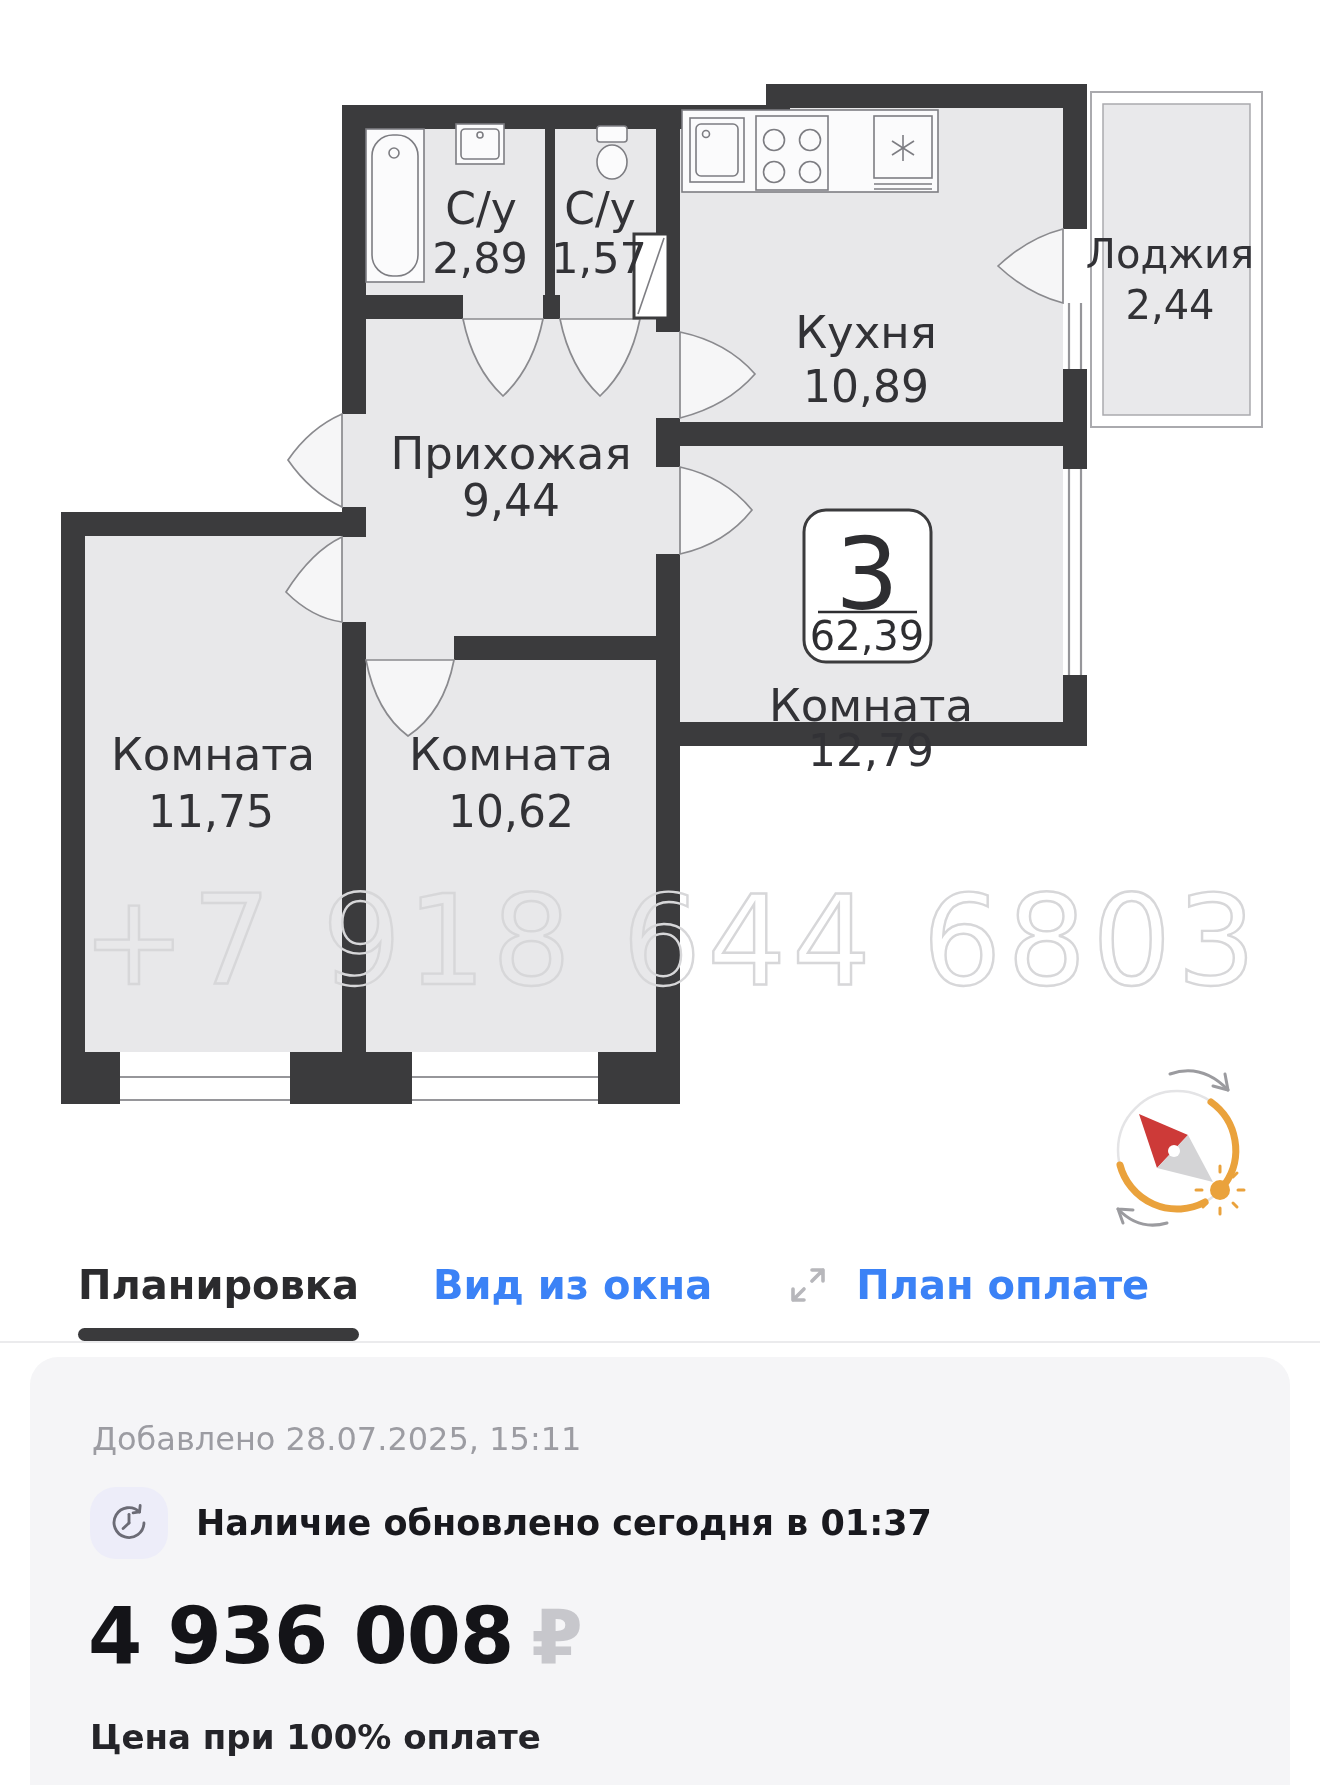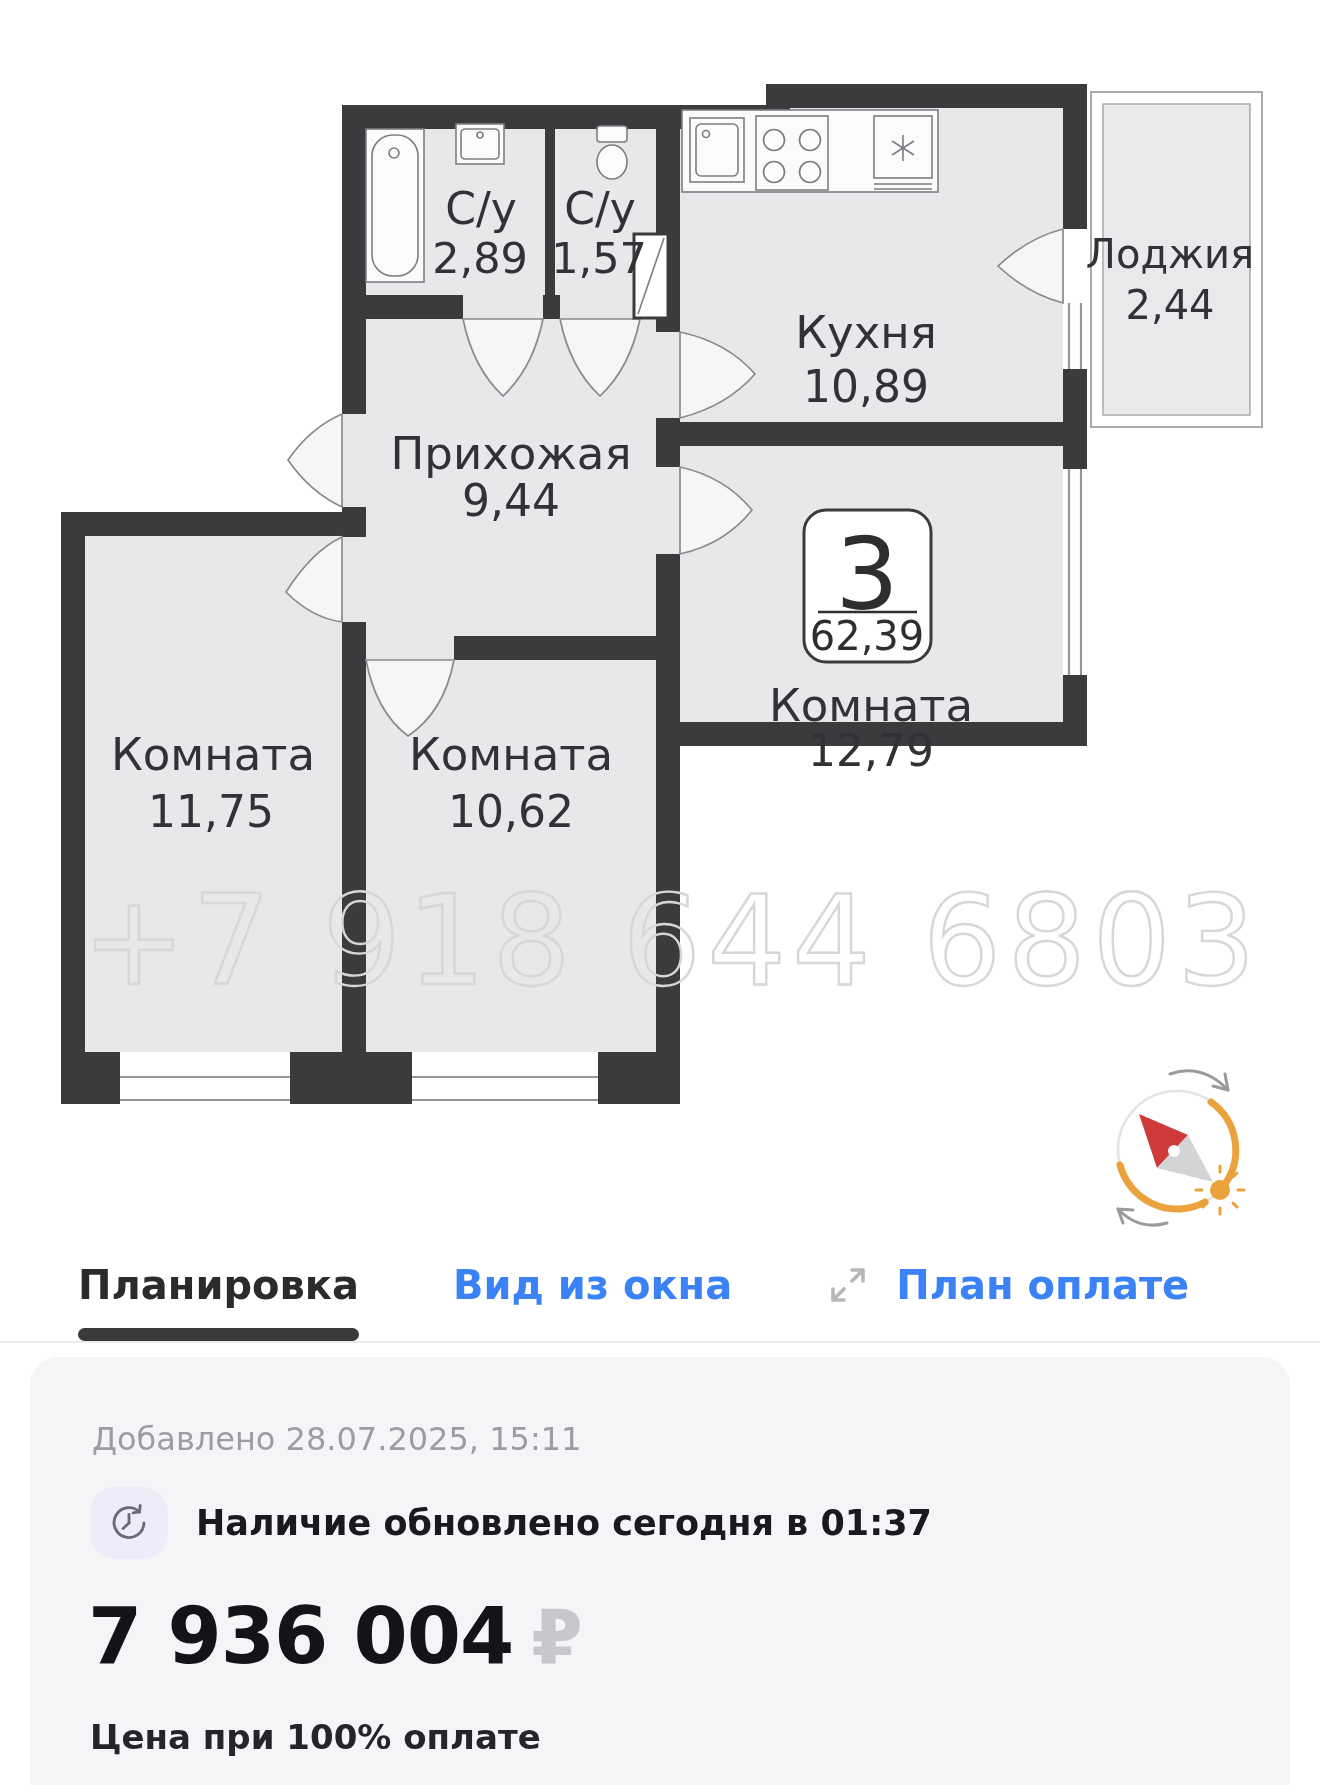--- a/index.html
+++ b/index.html
@@ -2,21 +2,21 @@
 <html><head>
 <meta charset="utf-8">
 <style>
   html,body{margin:0;padding:0;background:#fff;}
   .page{position:relative;width:1320px;height:1785px;background:#ffffff;overflow:hidden;
         font-family:"DejaVu Sans","Liberation Sans",sans-serif;}
   .plan-wrap{position:absolute;left:0;top:0;width:1216px;height:1240px;margin-top:22px;}
   .plan-wrap svg{display:block;}
 
   
-  .tabs{position:absolute;left:78px;top:1262px;display:flex;align-items:flex-start;gap:94px;}
+  .tabs{position:absolute;left:78px;top:1262px;display:flex;align-items:flex-start;gap:74px;}
   .tab{position:relative;font-size:40px;font-weight:bold;color:#3b82f6;letter-spacing:0;
        white-space:nowrap;cursor:pointer;display:flex;align-items:center;gap:26px;}
   .tab.active{color:#2b2b2e;}
   .tab.active::after{content:"";position:absolute;left:0;right:0;top:66px;height:13px;
        background:#3a3a3c;border-radius:8px;}
   .tab .exp-icon{width:44px;height:44px;flex:0 0 auto;}
   .tabbar-divider{position:absolute;left:0;top:1341px;width:1320px;height:2px;background:#ebebed;}
 
   
   .card{position:absolute;left:30px;top:1357px;width:1260px;height:428px;
@@ -246,19 +246,19 @@
           <path d="M29,8.5 A14.2,14.2 0 1 0 33.2,19"></path>
           <path d="M29,8.5 L29.6,2.4 M29,8.5 L22.9,9.4"></path>
           <path d="M19,19 L19,10.8"></path>
           <path d="M19,19 L13.4,24.3"></path>
         </g>
       </svg>
     </div>
     <div class="avail-text">Наличие обновлено сегодня в 01:37</div>
 
     <div class="price-row">
-      <span class="price">7 936 004</span>
+      <span class="price">4 936 008</span>
       <span class="currency">₽</span>
     </div>
     <div class="price-note">Цена при 100% оплате</div>
   </section>
 
 </div>
 
 </body></html>

